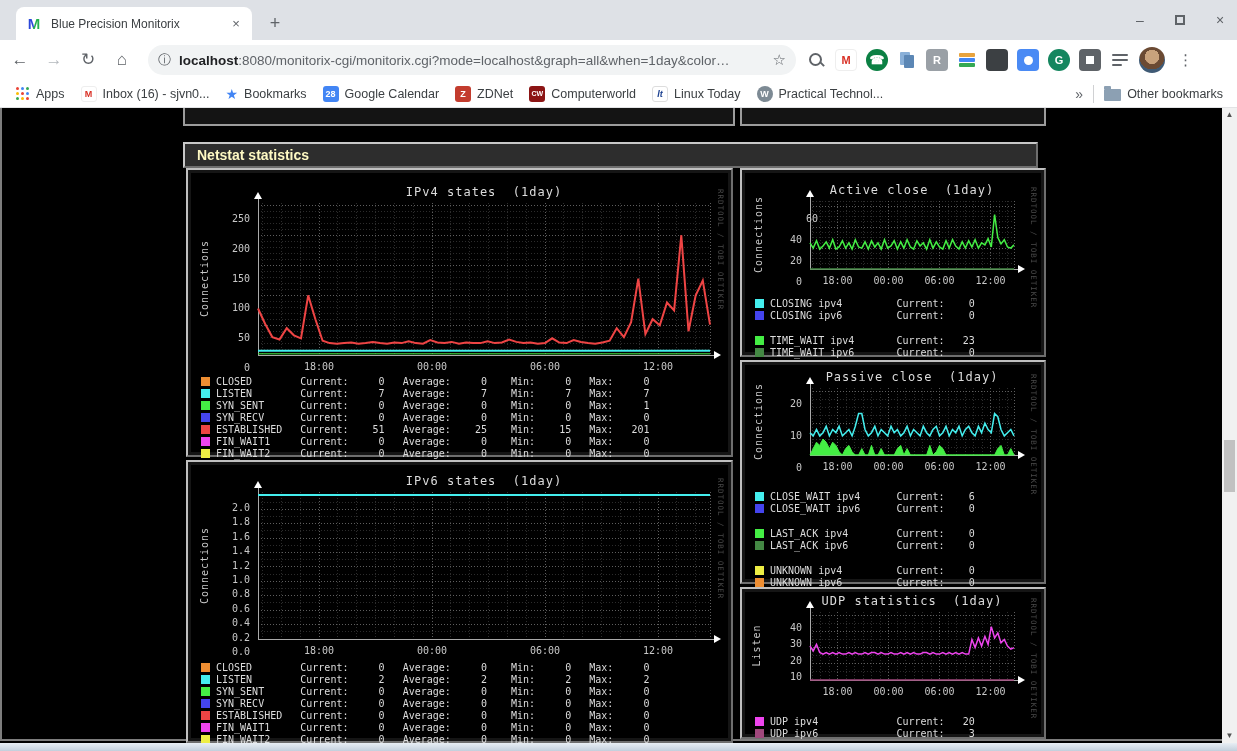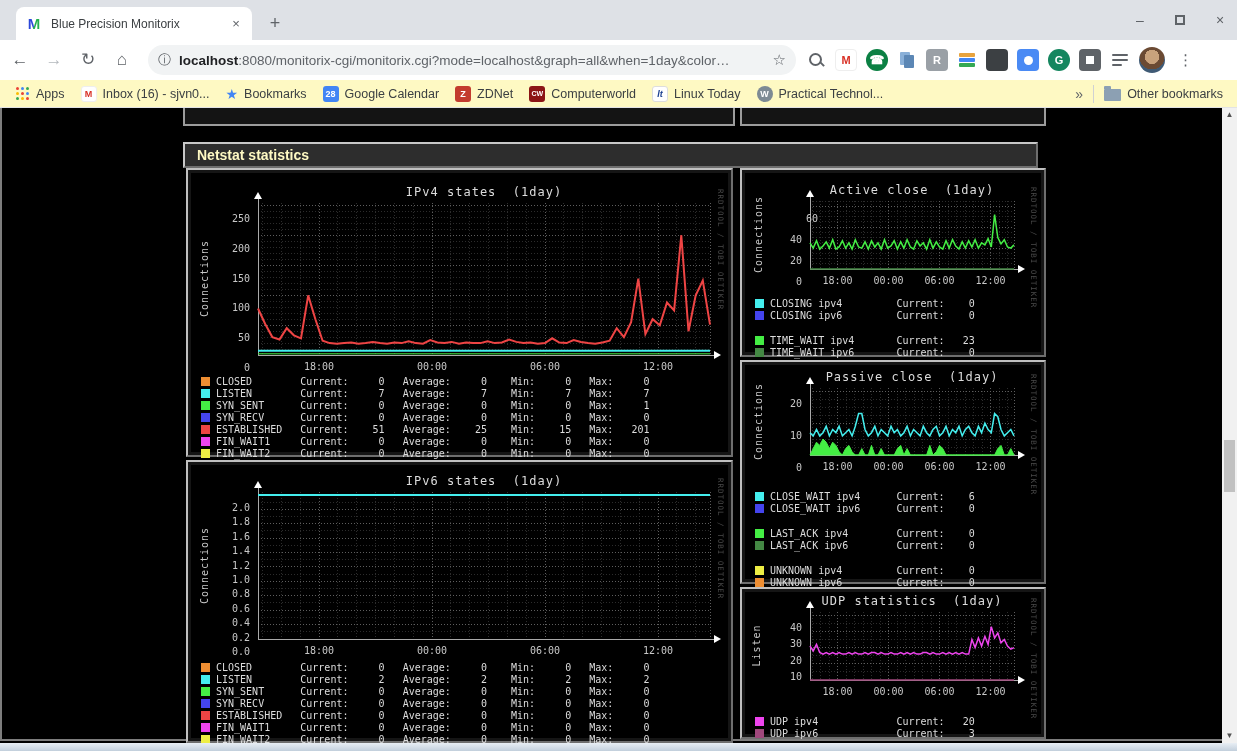--- a/index.html
+++ b/index.html
@@ -43,21 +43,21 @@
                 background:#5f6368; transform:rotate(45deg); }
   .pages { position:relative; width:20px; height:20px; }
   .pages::before { content:""; position:absolute; left:3px; top:2px; width:10px; height:13px; background:#8ab0d8; border-radius:1px;}
   .pages::after { content:""; position:absolute; left:7px; top:5px; width:10px; height:13px; background:#5c87b5; border-radius:1px;}
   .books { position:relative; width:20px; height:20px; }
   .books span { position:absolute; left:2px; width:16px; height:4px; border-radius:1px; }
   .avatar { width:26px; height:26px; border-radius:50%;
             background:radial-gradient(circle at 50% 38%, #c9a27c 0 34%, #6b4a33 35% 60%, #3f5a75 61%); }
   .menu-dots { font-size:15px; color:#5f6368; margin:0 4px; }
 
-  .bookmarksbar { position:absolute; left:0; top:80px; width:1237px; height:28px; background:#fef9c3;
+  .bookmarksbar { position:absolute; left:0; top:80px; width:1237px; height:28px; background:#ffffff;
                   border-bottom:1px solid #e2e3e5; display:flex; align-items:center; font-size:12.5px; color:#3c4043; }
   .bm { display:flex; align-items:center; gap:6px; margin-left:16px; white-space:nowrap; }
   .bm-ic { width:16px; height:16px; border-radius:3px; display:flex; align-items:center; justify-content:center;
            font-size:9px; font-weight:bold; color:#fff; }
   .appsgrid { position:relative; width:14px; height:14px; }
   .appsgrid i { position:absolute; width:3px; height:3px; border-radius:50%; background:#5f6368; }
   .bm-right { position:absolute; right:14px; display:flex; align-items:center; gap:10px; }
   .chev { color:#5f6368; font-size:14px; }
   .vdiv { width:1px; height:18px; background:#d0d1d3; }
   .folder { position:relative; width:17px; height:12px; background:#8ca0b3; border-radius:1px; margin-top:3px;}

